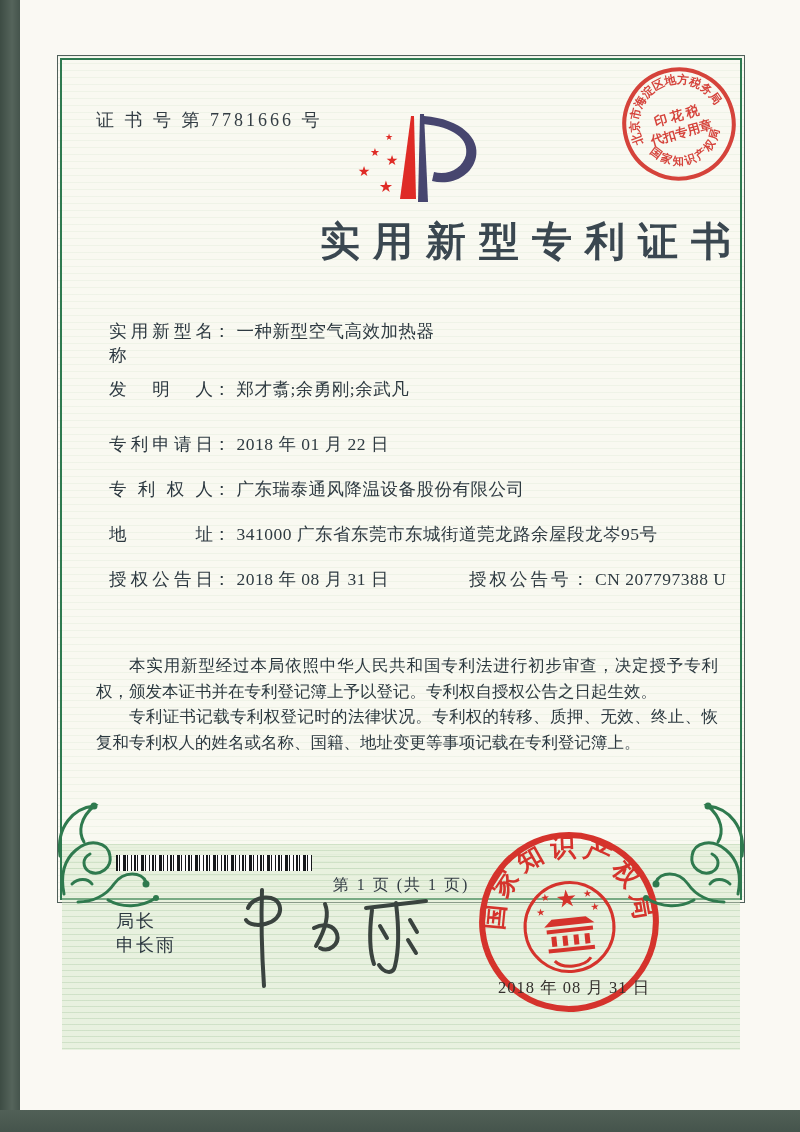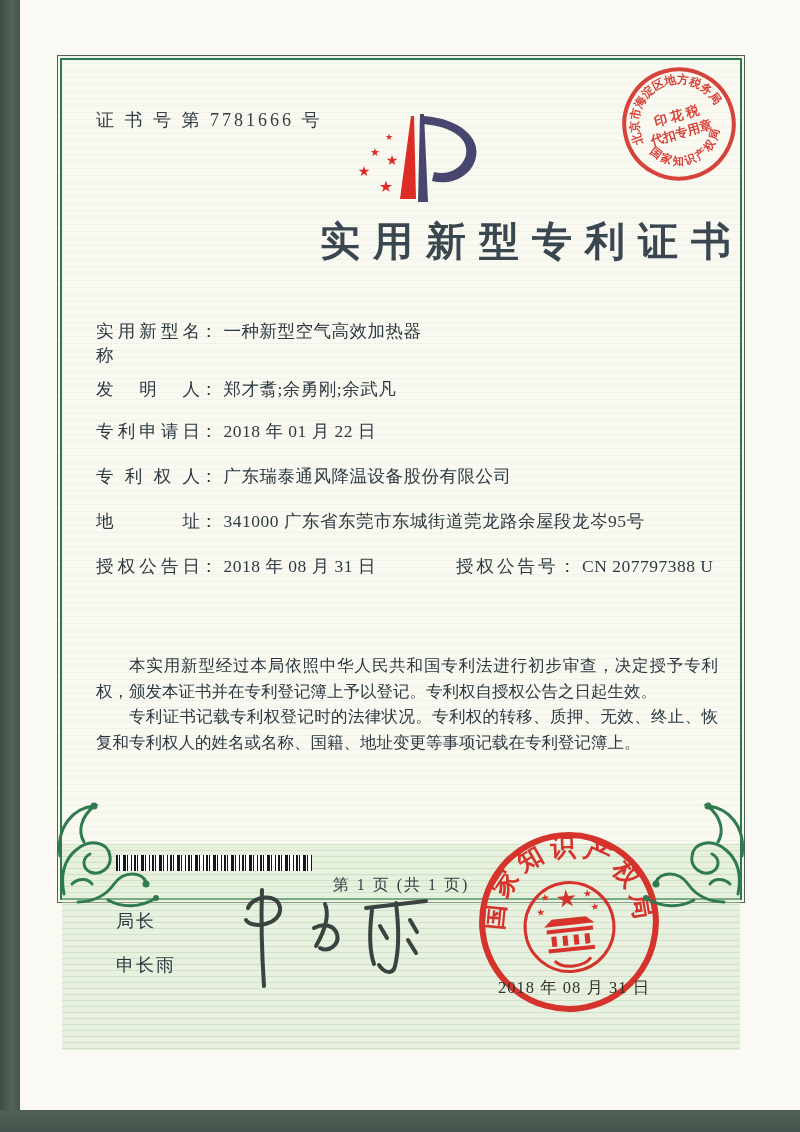--- a/index.html
+++ b/index.html
@@ -36,45 +36,45 @@
       rgba(210,230,200,0.45);
   }
   .cert-no{
     position:absolute;left:38px;top:52px;font-size:18px;letter-spacing:3px;color:#333d44;
   }
   .logo{position:absolute;top:33px;left:calc(50% - 57px);width:150px;height:125px;}
   .cert-title{
     position:absolute;top:158px;width:100%;text-align:right;
     font-size:40px;font-weight:700;color:#3a4750;letter-spacing:13px;text-indent:13px;
   }
-  .rows{position:absolute;top:263px;left:38px;right:28px;font-size:17.5px;}
+  .rows{position:absolute;top:263px;left:51px;right:28px;font-size:17.5px;}
   .row{position:relative;height:24px;}
   .row .lbl{
     display:inline-block;width:104px;text-align:justify;text-align-last:justify;
     vertical-align:top;color:#2c3840;
   }
   .row .colon{display:inline-block;margin-right:6px;}
   .row .val{letter-spacing:0.5px;}
-  .mb-a{margin-bottom:34px;} .mb-b{margin-bottom:18px;} .mb-c{margin-bottom:21px;}
+  .mb-a{margin-bottom:34px;} .mb-b{margin-bottom:31px;} .mb-c{margin-bottom:21px;}
   .extra-field{position:absolute;left:360px;top:0;white-space:nowrap;}
   .extra-field .lbl2{letter-spacing:3px;}
   .paras{
     position:absolute;top:597px;left:38px;right:26px;
     font-size:16.5px;line-height:25.5px;text-align:justify;color:#2b383f;
   }
   .paras p{margin:0;text-indent:2em;}
   .barcode{
     position:absolute;left:58px;top:799px;width:196px;height:16px;
     background:repeating-linear-gradient(90deg,
       #15181a 0 2px,#fdfdfd 2px 3px,#15181a 3px 4px,#fdfdfd 4px 7px,
       #15181a 7px 10px,#fdfdfd 10px 11px,#15181a 11px 12px,#fdfdfd 12px 15px,
       #15181a 15px 16px,#fdfdfd 16px 18px);
   }
   .officer{position:absolute;left:58px;top:853px;font-size:18px;letter-spacing:2px;color:#2c3840;}
-  .officer div{margin-bottom:20px;}
+  .officer div{margin-bottom:0;}
   .signature{position:absolute;left:170px;top:822px;width:215px;height:120px;}
   .seal-main{position:absolute;left:415px;top:770px;width:192px;height:192px;transform:rotate(-6deg);}
   .seal-date{
     position:absolute;left:440px;top:921px;font-size:16.5px;letter-spacing:1px;
     color:#33302d;z-index:5;white-space:nowrap;
   }
   .tax-stamp{position:absolute;left:540px;top:-13px;width:162px;height:162px;transform:rotate(-16deg);}
   .page-footer{
     position:absolute;bottom:6px;width:100%;text-align:center;font-size:16px;
     letter-spacing:2px;color:#333d44;

